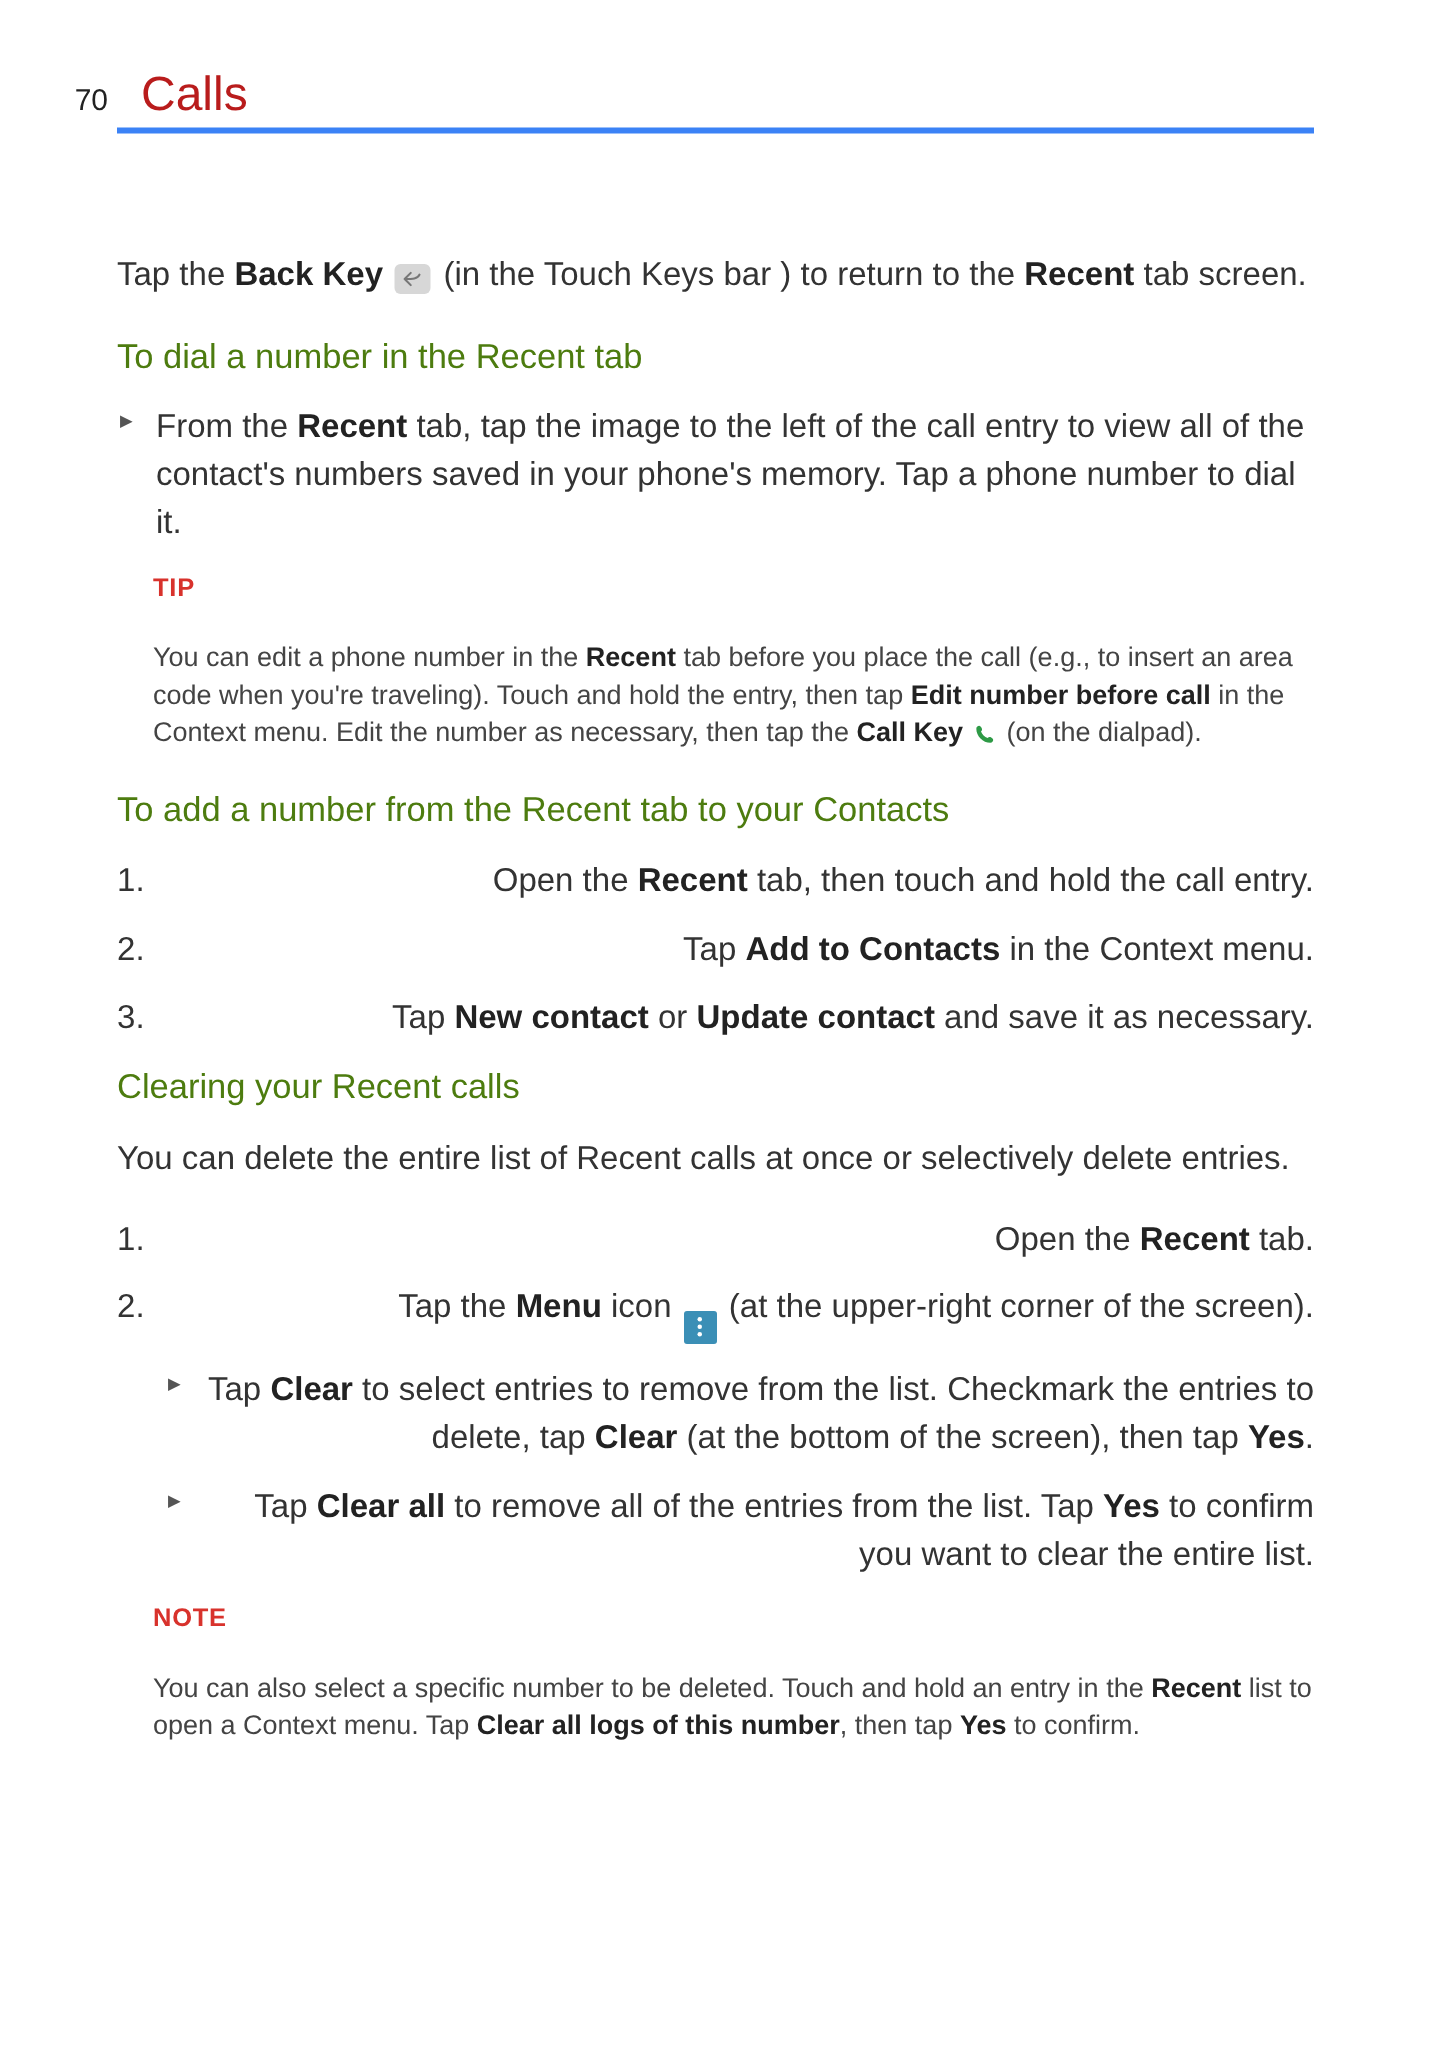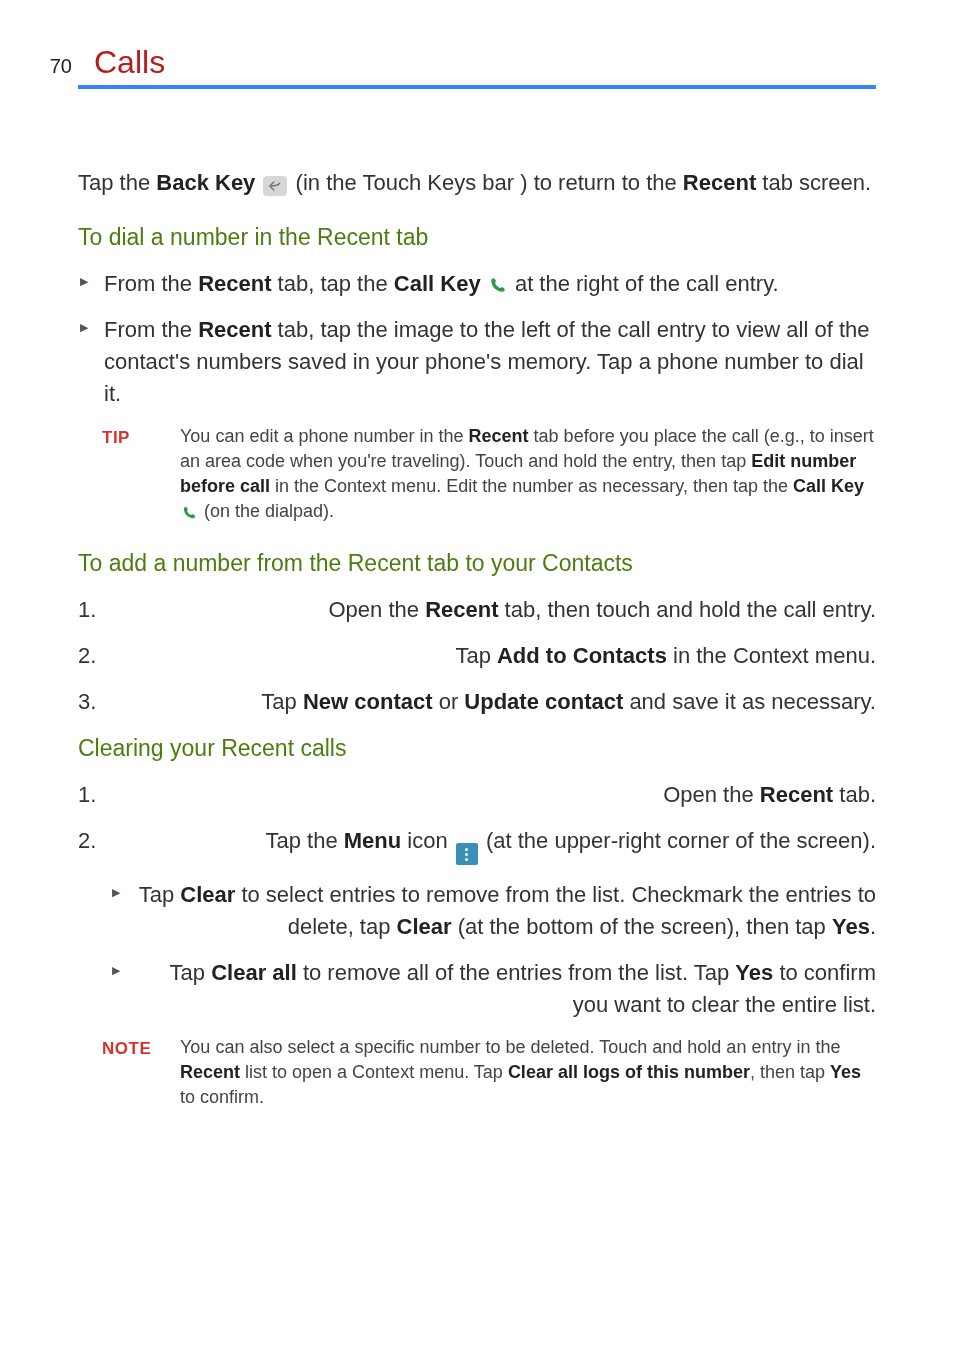--- a/index.html
+++ b/index.html
@@ -99,20 +99,21 @@
     top: 6px;
     font-size: 11px;
     color: #555;
   }
   .tip-block, .note-block {
     display: flex;
     gap: 22px;
     font-size: 18px;
     line-height: 1.4;
     margin: 8px 0 22px 24px;
+    flex-direction: column;
   }
   .tip-label, .note-label {
     color: #d8322c;
     font-weight: 700;
     font-size: 17px;
     letter-spacing: 0.5px;
     flex: 0 0 auto;
     min-width: 56px;
     padding-top: 2px;
   }
@@ -162,29 +163,20 @@
       <span class="icon icon-back">
         <svg viewBox="0 0 24 24">
             <path d="M10 5 L3 12 L10 19 M3 12 C 12 12 18 12 20 7" fill="none" stroke="#777" stroke-width="2.4" stroke-linecap="round" stroke-linejoin="round"></path>
           </svg>
       </span>
       <span> (in the Touch Keys bar ) to return to the </span><span class="bold">Recent</span><span> tab screen.</span>
     </p>
 
     <div class="h2">To dial a number in the Recent tab</div>
     <ul class="bullet-list">
-      <li>
-        <span>From the </span><span class="bold">Recent</span><span> tab, tap the </span><span class="bold">Call Key</span>
-        <span class="icon icon-call">
-          <svg viewBox="0 0 24 24">
-              <path d="M6 3 C5 3 3 4 3 6 C3 14 10 21 18 21 C20 21 21 19 21 18 C21 17 20 16 18 15 C17 14.6 16 15 15 16 C12 15 9 12 8 9 C9 8 9.4 7 9 6 C8 4 7 3 6 3 Z" fill="#2e9a46"></path>
-            </svg>
-        </span>
-        <span> at the right of the call entry.</span>
-      </li>
       <li>
         <span>From the </span><span class="bold">Recent</span><span> tab, tap the image to the left of the call entry to view all of the contact's numbers saved in your phone's memory. Tap a phone number to dial it.</span>
       </li>
     </ul>
 
     <div class="tip-block">
       <div class="tip-label">TIP</div>
       <div class="tip-body">
         <span>You can edit a phone number in the </span><span class="bold">Recent</span><span> tab before you place the call (e.g., to insert an area code when you're traveling). Touch and hold the entry, then tap </span><span class="bold">Edit number before call</span><span> in the Context menu. Edit the number as necessary, then tap the </span><span class="bold">Call Key</span>
         <span class="icon icon-call-small">
@@ -203,20 +195,21 @@
       </li>
       <li>
         <span>Tap </span><span class="bold">Add to Contacts</span><span> in the Context menu.</span>
       </li>
       <li>
         <span>Tap </span><span class="bold">New contact</span><span> or </span><span class="bold">Update contact</span><span> and save it as necessary.</span>
       </li>
     </ol>
 
     <div class="h2">Clearing your Recent calls</div>
+    <p class="para">You can delete the entire list of Recent calls at once or selectively delete entries.</p>
 
     <ol class="num-list">
       <li>
         <span>Open the </span><span class="bold">Recent</span><span> tab.</span>
       </li>
       <li>
         <span>Tap the </span><span class="bold">Menu</span><span> icon </span><span class="icon icon-menu">
             <span class="dot"></span>
             <span class="dot"></span>
             <span class="dot"></span>

